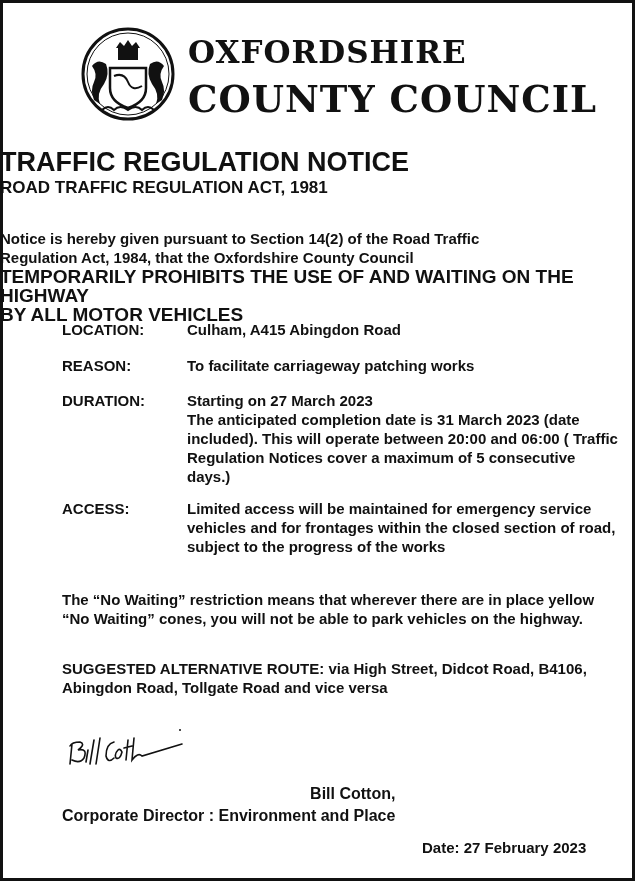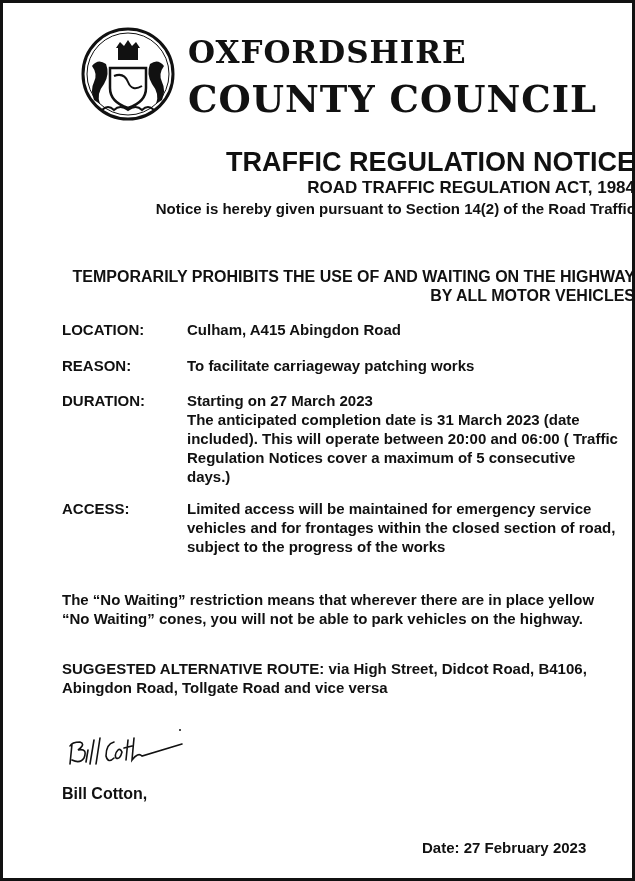--- a/index.html
+++ b/index.html
@@ -2,25 +2,25 @@
 <html><head>
 <meta charset="utf-8">
 <style>
   html, body { margin:0; padding:0; background:#fff; }
   body { width:635px; height:881px; position:relative; overflow:hidden; font-family:"Liberation Sans", sans-serif; color:#111; }
   .frame { position:absolute; left:0; top:0; width:629px; height:875px; border:3px solid #111; background:#fff; }
   .logo { position:absolute; left:80px; top:26px; width:470px; height:98px; }
   .crest { position:absolute; left:0; top:0; width:96px; height:96px; }
   .org1 { position:absolute; left:108px; top:2px; font-family:"DejaVu Serif", serif; font-weight:bold; font-size:31px; letter-spacing:1px; line-height:48px; white-space:nowrap; }
   .org2 { position:absolute; left:108px; top:52px; font-family:"DejaVu Serif", serif; font-weight:bold; font-size:37px; letter-spacing:1px; line-height:42px; white-space:nowrap; }
-  .center { position:absolute; left:0; width:635px; text-align:right; font-weight:bold; }
+  .center { position:absolute; left:0; width:635px; text-align:left; font-weight:bold; }
   .t1 { top:146px; font-size:27px; line-height:32px; }
   .t2 { top:178px; font-size:17px; line-height:20px; }
-  .t3 { top:199px; font-size:15px; line-height:19px; }
-  .t4 { top:267px; font-size:16px; line-height:19px; }
+  .t3 { top:229px; font-size:15px; line-height:19px; }
+  .t4 { top:267px; font-size:19px; line-height:19px; }
   .row { position:absolute; left:62px; width:560px; font-weight:bold; font-size:15px; line-height:19px; }
   .row .lbl { position:absolute; left:0; top:0;text-align:right; }
   .row .val { position:absolute; left:125px; top:0; width:435px; }
   .para { position:absolute; left:62px; width:560px; font-weight:bold; font-size:15px; line-height:19px; }
   .sig { position:absolute; left:62px; top:718px; width:130px; height:60px; }
   .name { position:absolute; left:62px; top:783px; font-weight:bold; font-size:16px; line-height:22px;text-align:right; }
   .date { position:absolute; left:422px; top:838px; font-weight:bold; font-size:15px; line-height:19px;text-align:right; }
 </style>
 </head>
 <body>
@@ -37,23 +37,24 @@
     <path d="M36 22 l4 -6 l4 4 l4 -6 l4 6 l4 -4 l4 6 z" fill="#111"></path>
     <path d="M12 40 q6 -8 14 -2 q4 10 -2 20 q-8 10 -4 20 l-6 -4 q-4 -10 0 -18 q4 -8 -2 -16z" fill="#111"></path>
     <path d="M84 40 q-6 -8 -14 -2 q-4 10 2 20 q8 10 4 20 l6 -4 q4 -10 0 -18 q-4 -8 2 -16z" fill="#111"></path>
     <path d="M22 84 q6 -6 12 0 q6 -6 14 0 q8 -6 14 0 q6 -6 12 0" fill="none" stroke="#111" stroke-width="2"></path>
   </svg>
   <div class="org1">OXFORDSHIRE</div>
   <div class="org2">COUNTY COUNCIL</div>
 </div>
 
 <div class="center t1">TRAFFIC REGULATION NOTICE</div>
-<div class="center t2">ROAD TRAFFIC REGULATION ACT, 1984</div>
+<div class="center t2">ROAD TRAFFIC REGULATION ACT, 1981</div>
 <div class="center t3">
   <div>Notice is hereby given pursuant to Section 14(2) of the Road Traffic</div>
+  <div>Regulation Act, 1984, that the Oxfordshire County Council</div>
 </div>
 <div class="center t4">
   <div>TEMPORARILY PROHIBITS THE USE OF AND WAITING ON THE HIGHWAY</div>
   <div>BY ALL MOTOR VEHICLES</div>
 </div>
 
 <div class="row" style="top:320px;">
   <span class="lbl">LOCATION:</span>
   <span class="val">Culham, A415 Abingdon Road</span>
 </div>
@@ -74,15 +75,16 @@
 <div class="para" style="top:590px;">The “No Waiting” restriction means that wherever there are in place yellow “No Waiting” cones, you will not be able to park vehicles on the highway.</div>
 <div class="para" style="top:659px;">SUGGESTED ALTERNATIVE ROUTE: via High Street, Didcot Road, B4106, Abingdon Road, Tollgate Road and vice versa</div>
 
 <svg class="sig" viewBox="0 0 130 60">
   <path d="M8 28 q2 -4 10 -4 q6 2 -2 8 q10 -2 6 8 q-4 6 -12 2 M10 26 l-2 20 M26 32 l-2 12 M32 22 l-4 24 M38 20 l-4 26 M52 24 q-8 2 -8 14 q2 8 8 2 M56 32 q-4 4 -2 8 q4 2 6 -6 q-2 -4 -4 -2 M66 22 l-2 20 M62 30 l8 -2 M72 20 l-2 22 q6 -8 10 -4 q20 -6 40 -12" fill="none" stroke="#111" stroke-width="1.6" stroke-linecap="round"></path>
   <circle cx="118" cy="12" r="1" fill="#111"></circle>
 </svg>
 
 <div class="name">
   <div>Bill Cotton,</div>
+  <div>Corporate Director : Environment and Place</div>
 </div>
 
 <div class="date">Date: 27 February 2023</div>
 
 </body></html>

